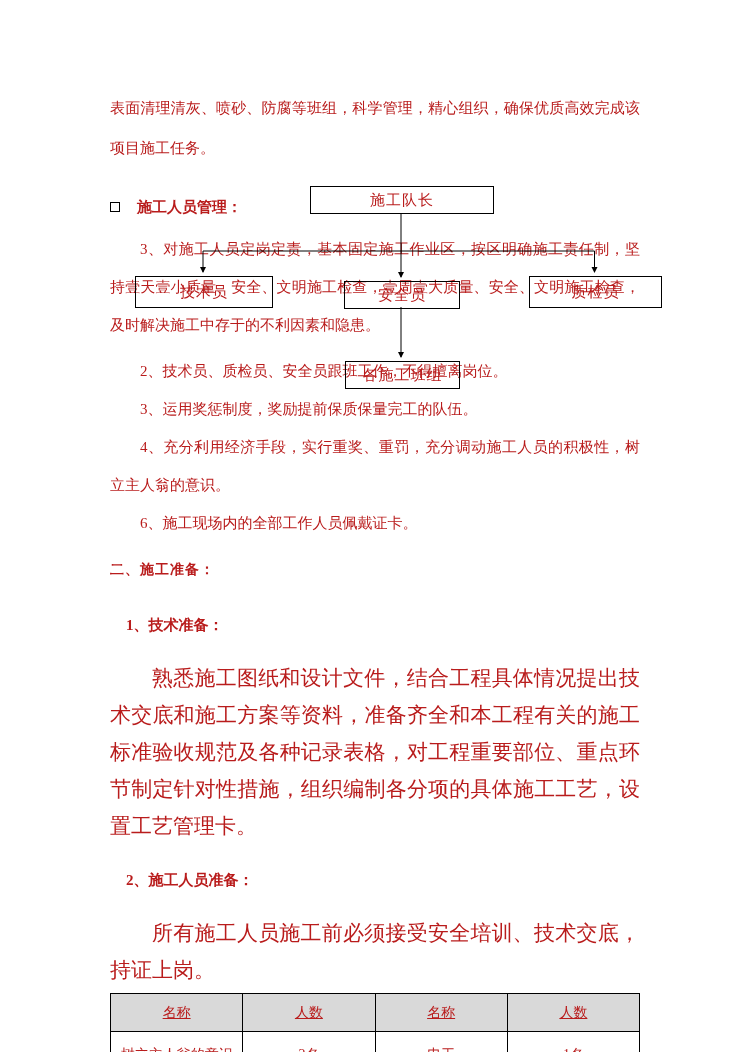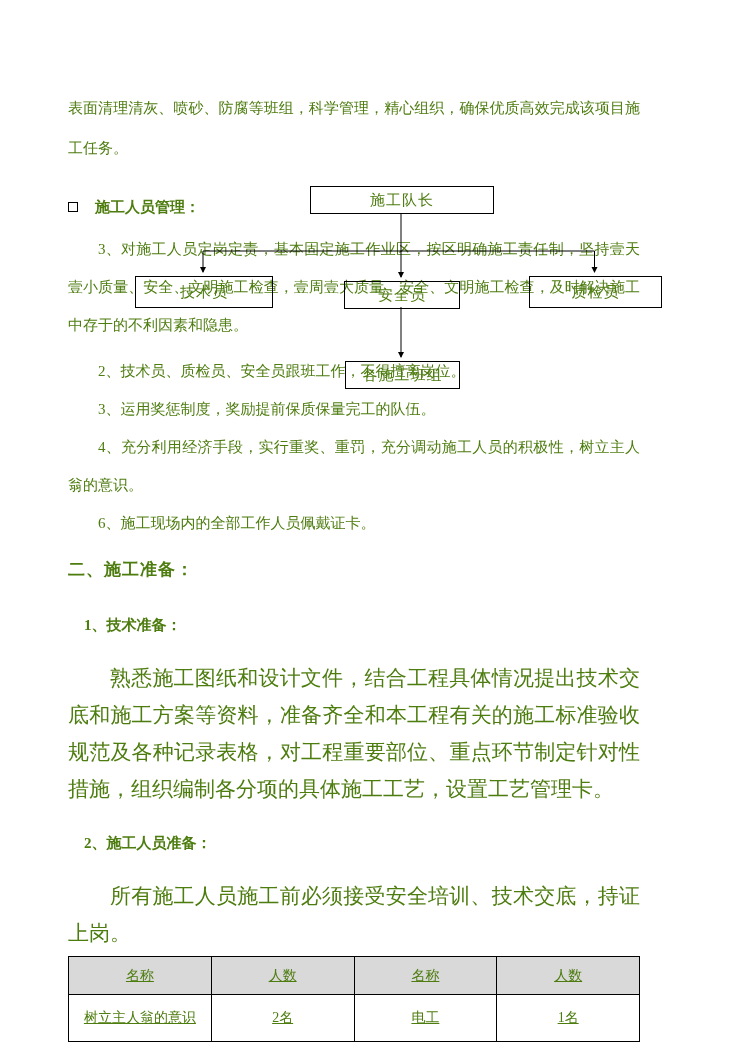--- a/index.html
+++ b/index.html
@@ -1,35 +1,35 @@
 <!DOCTYPE html>
 <html><head>
 <meta charset="utf-8">
 <style>
   html, body { margin: 0; padding: 0; background: #fff; }
   .page {
     position: relative;
     width: 744px;
     height: 1052px;
     background: #ffffff;
-    color: #4d7c0f;
+    color: #b91c1c;
     font-family: "Liberation Serif", "DejaVu Serif", serif;
-    padding: 88px 104px 0 68px;
+    padding: 88px 104px 0 110px;
     box-sizing: border-box;
     overflow: hidden;
     border-radius: 20px;
   }
   .para { font-size: 15px; line-height: 40px; text-align: justify; margin: 0; }
   .item { font-size: 15px; line-height: 38px; text-align: justify; text-indent: 2em; margin: 0; }
   .mt8 { margin-top: 8px; }
   .mt4 { margin-top: 4px; }
   .bullet-row { display: flex; align-items: center; height: 38px; margin-top: 20px; }
   .bullet-square { width: 8px; height: 8px; border: 1.5px solid #000; margin-right: 17px; flex: 0 0 auto; }
   .bullet-heading { font-weight: bold; font-size: 15px; }
-  .h2 { font-size: 17px; font-weight: bold; line-height: 40px; margin: 8px 0 0 0; letter-spacing: 1px; }
+  .h2 { font-size: 14px; font-weight: bold; line-height: 40px; margin: 8px 0 0 0; letter-spacing: 1px; }
   .h3 { font-size: 15px; font-weight: bold; line-height: 38px; margin: 16px; }
   .body37 { font-size: 21px; line-height: 37px; text-align: justify; text-indent: 2em; margin: 0; }
   .ptable { width: 100%; border-collapse: collapse; table-layout: fixed; margin-top: 4px; text-decoration: underline; }
   .ptable th, .ptable td {
     border: 1px solid #000;
     font-size: 14px;
     font-weight: normal;
     text-align: center;
     padding: 0;
   }

